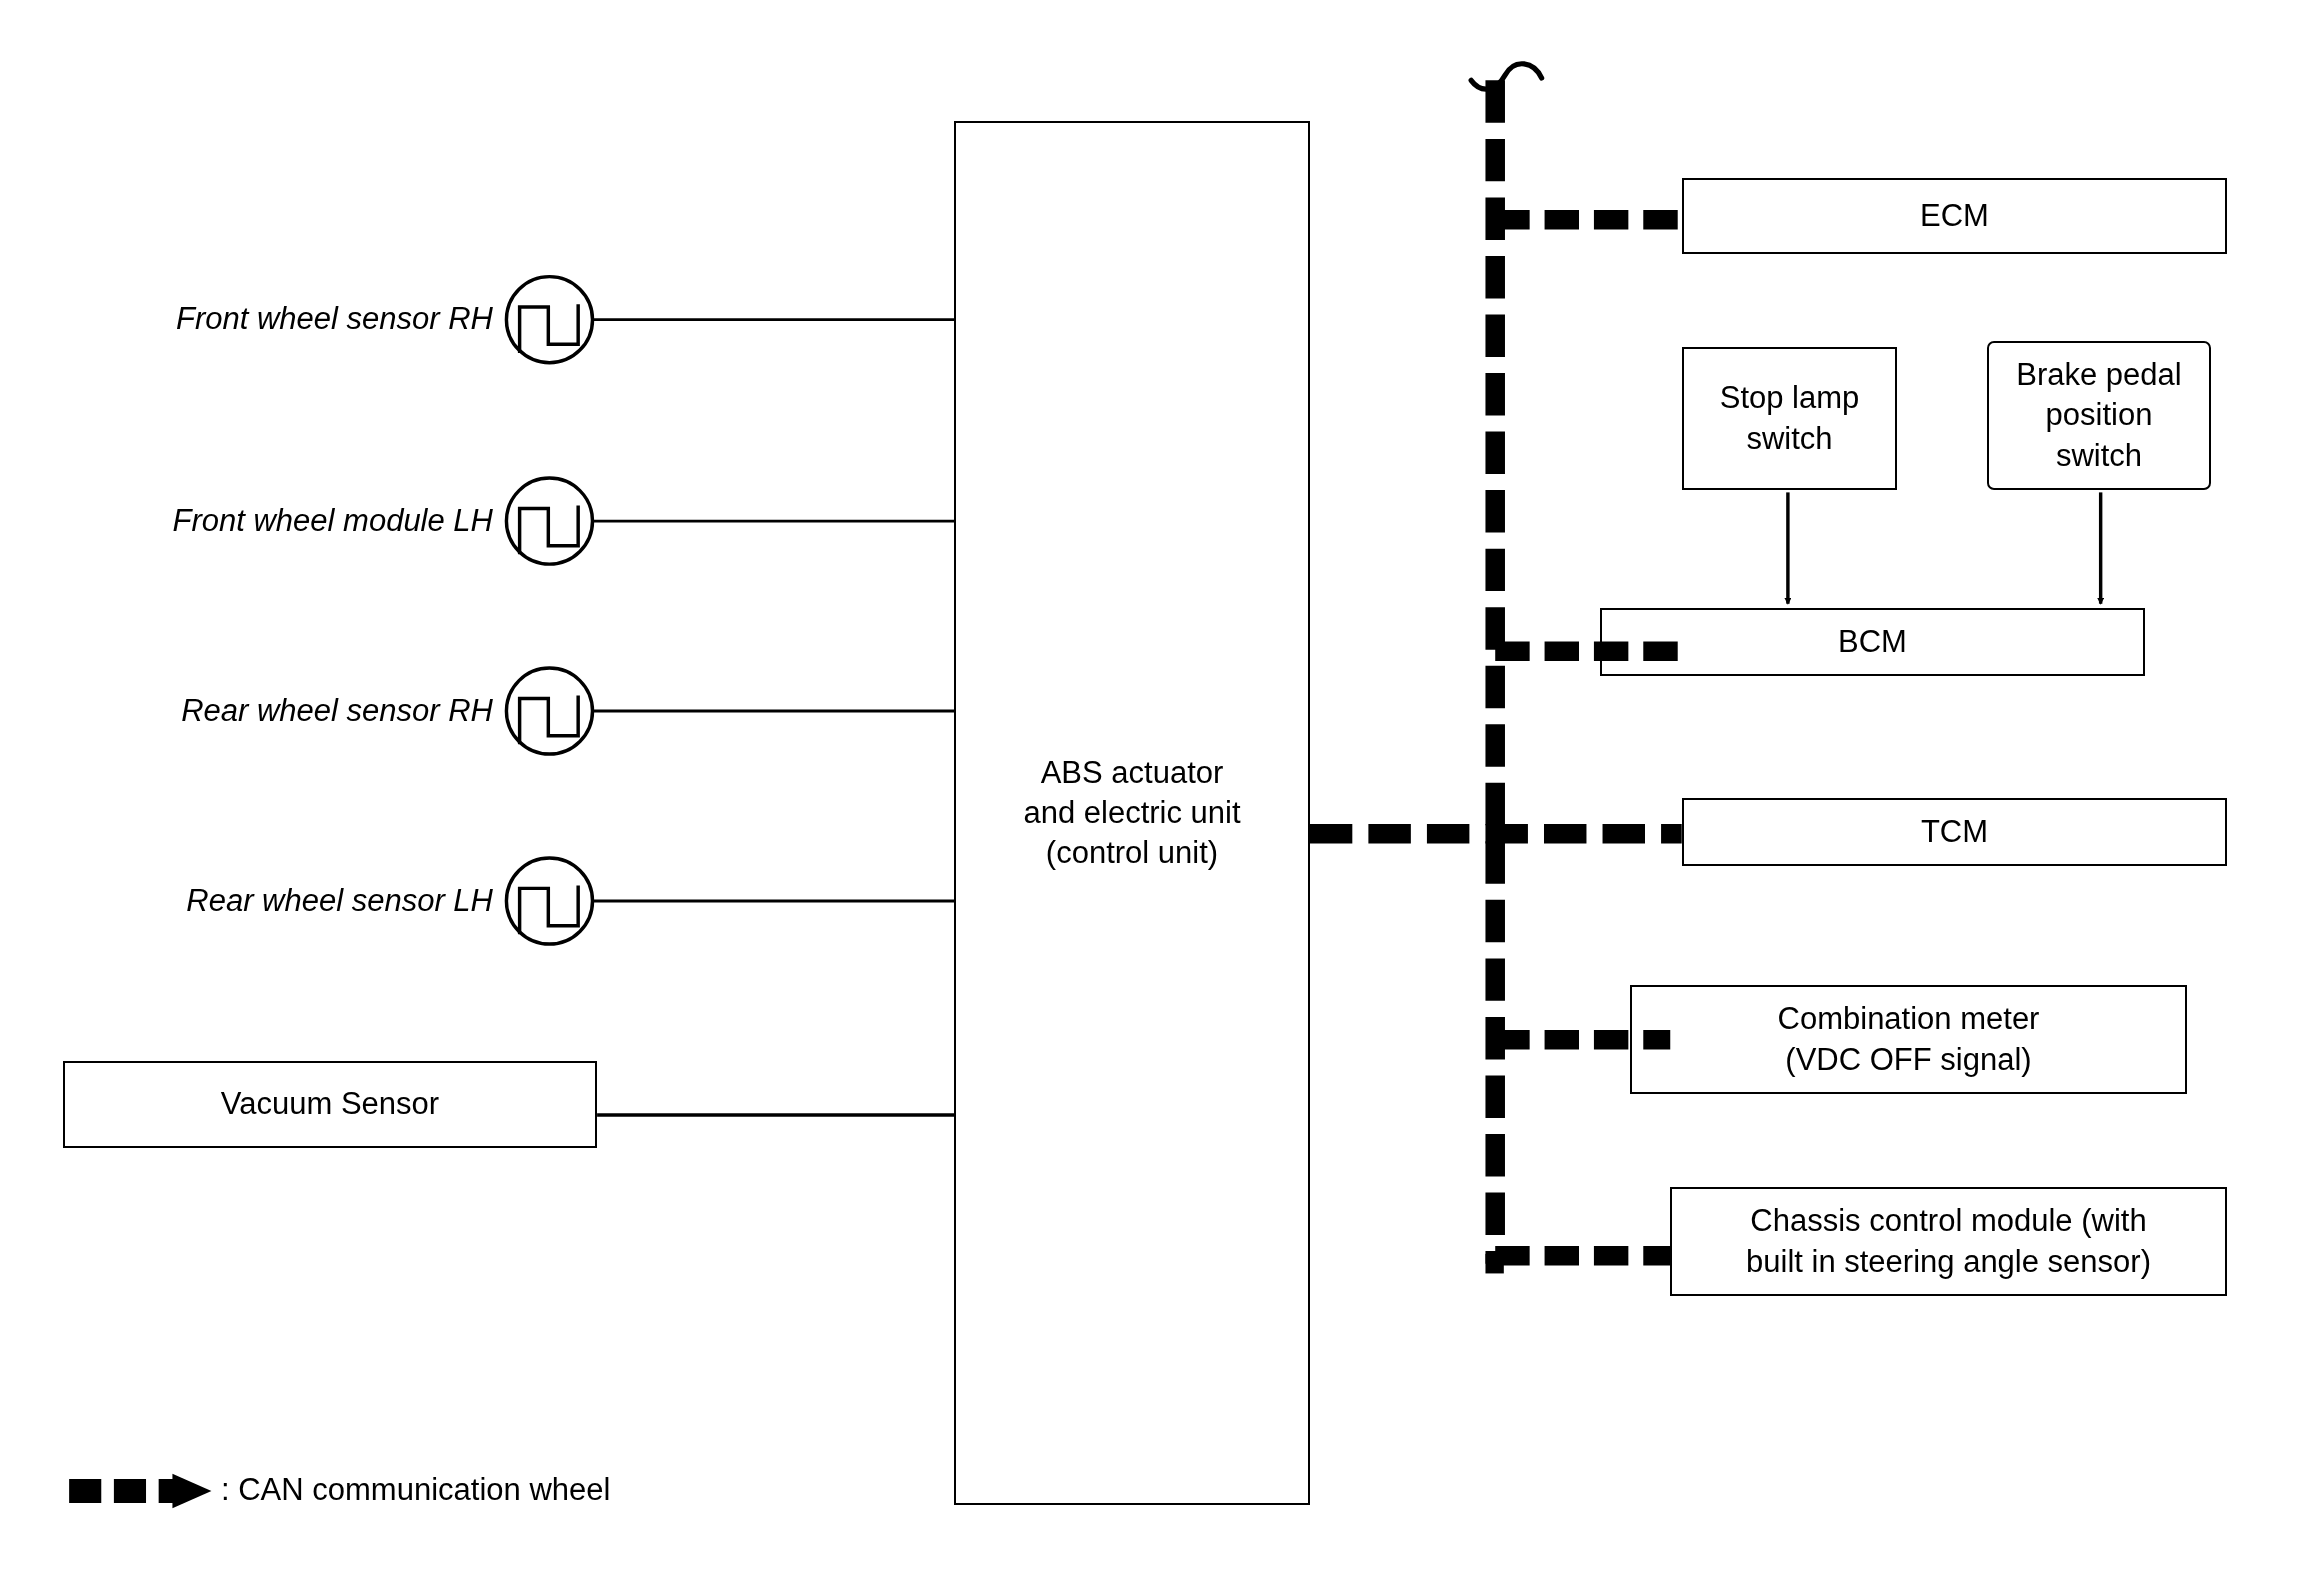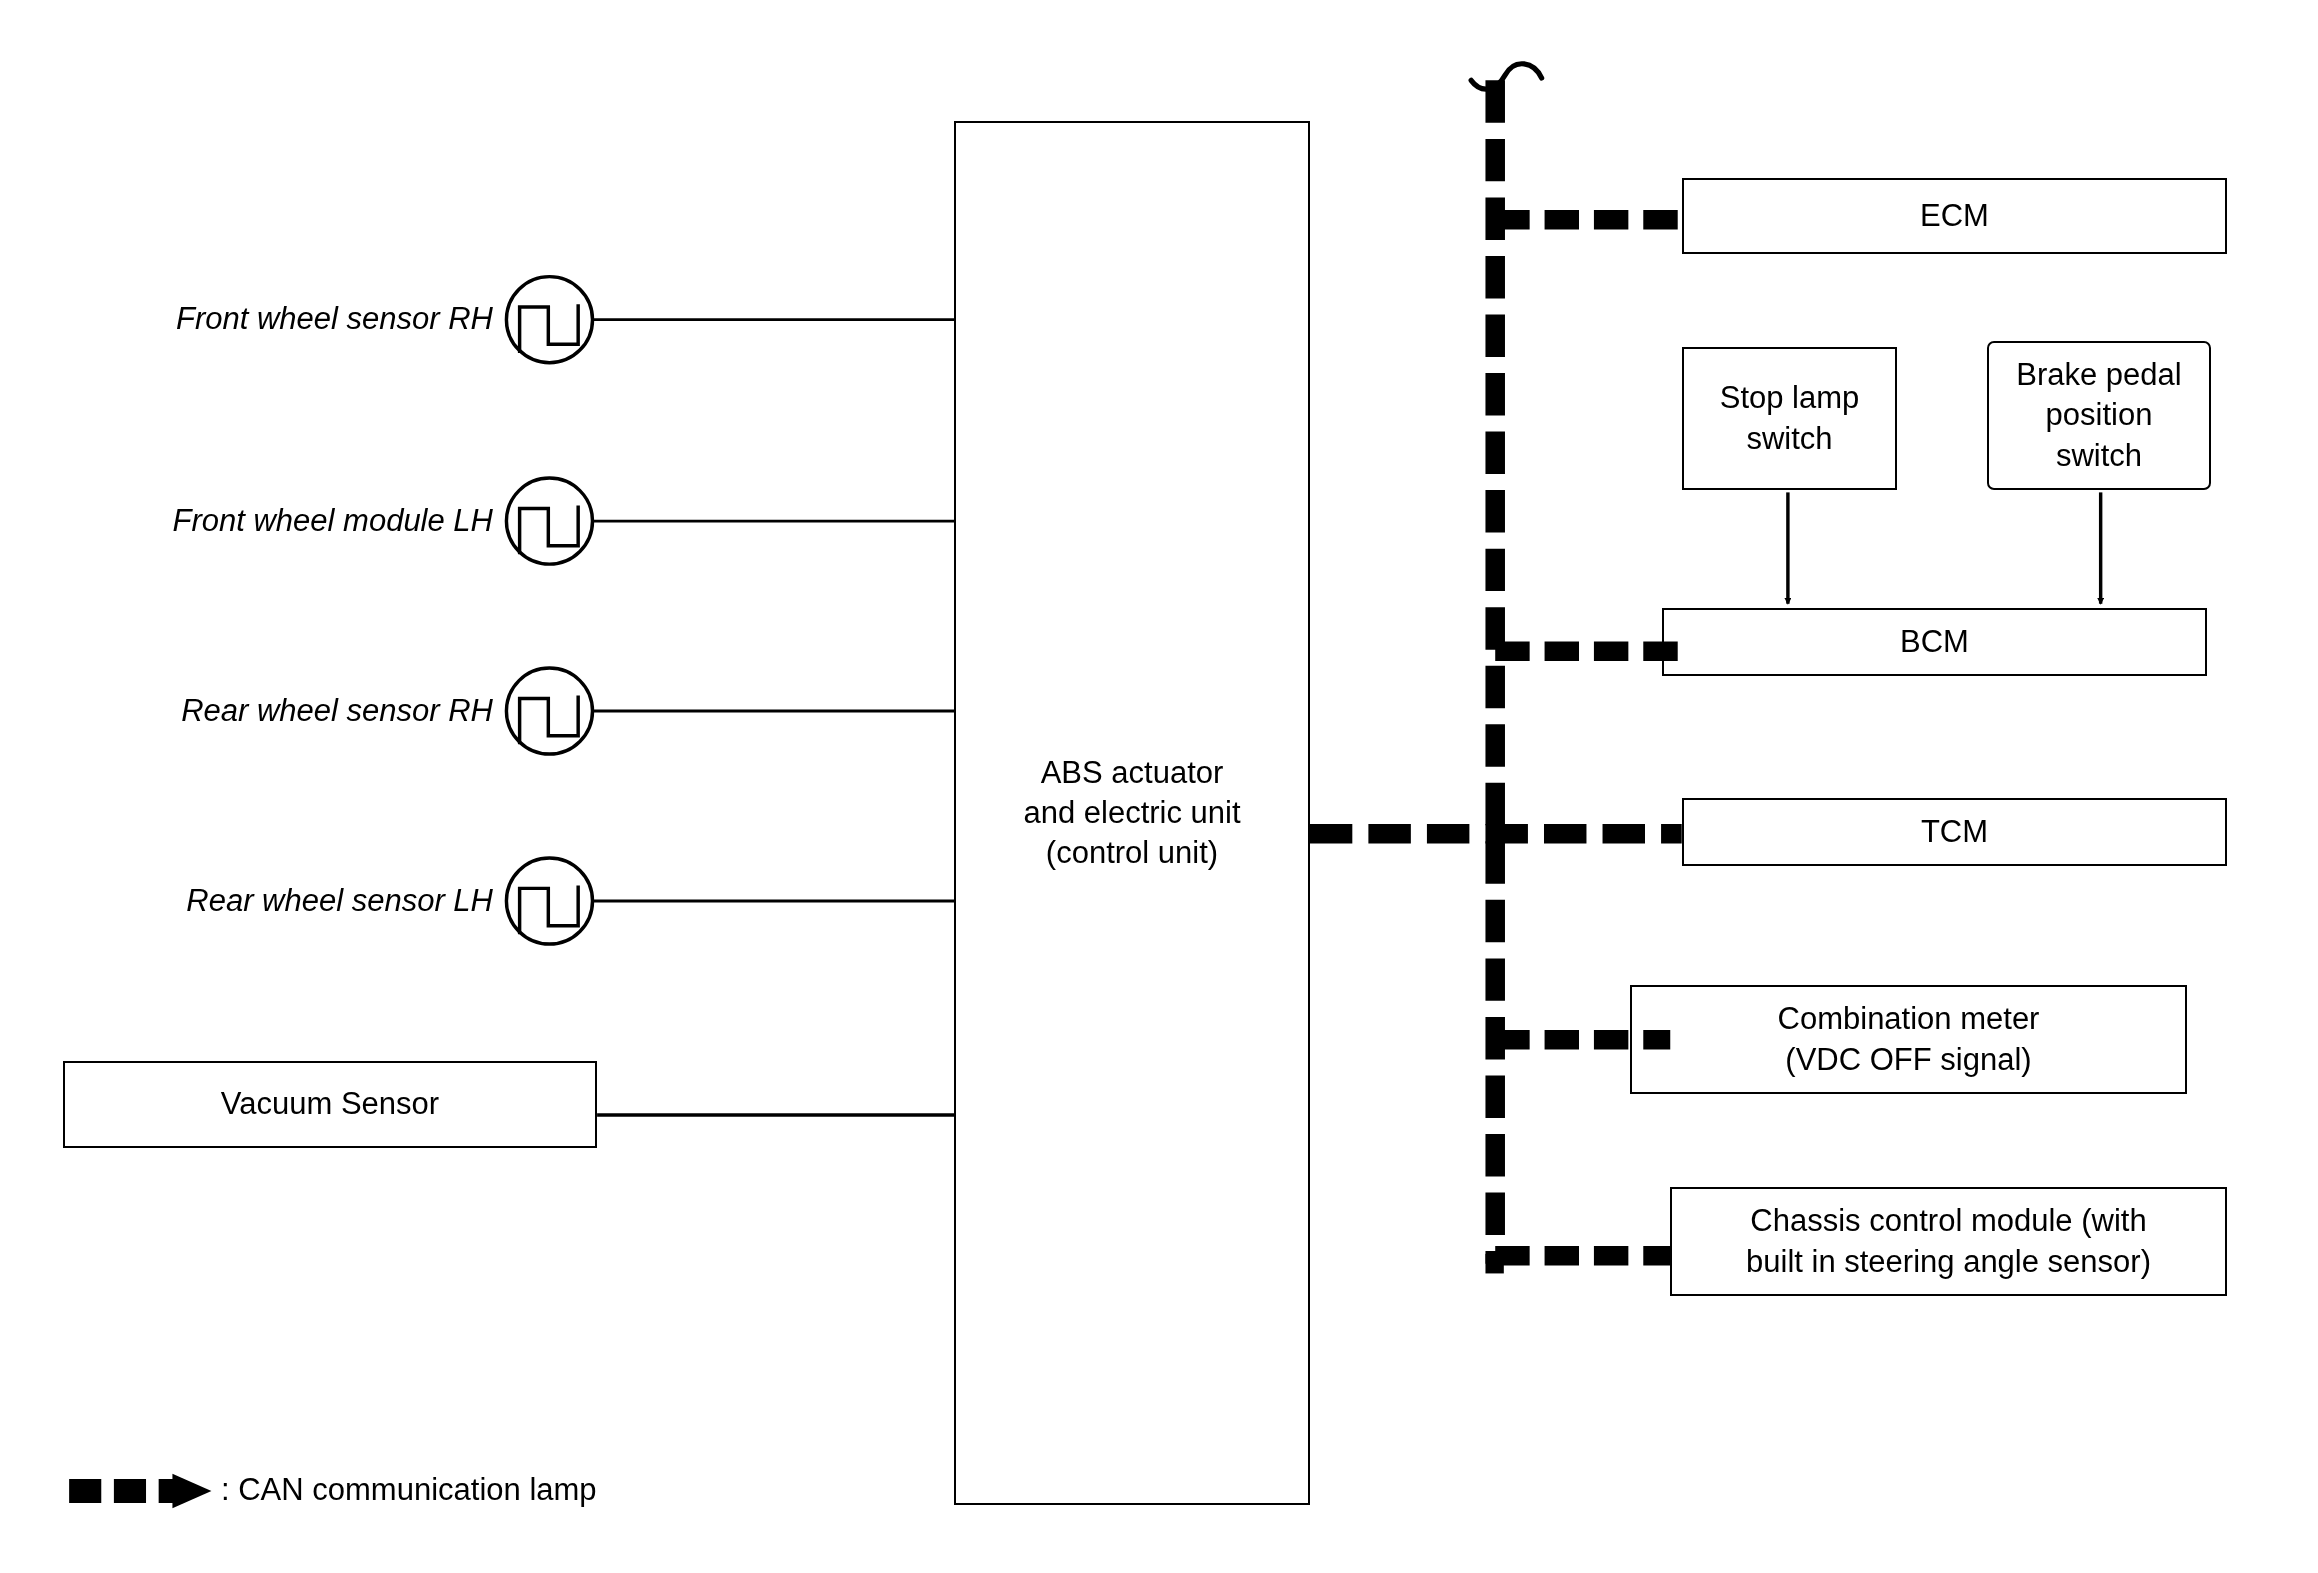--- a/index.html
+++ b/index.html
@@ -40,39 +40,39 @@
     <span class="boxtext">Stop lamp
 switch</span>
   </div>
 
   <div class="box" style="left:1987px;top:341px;width:224px;height:149px;border-radius:7px;">
     <span class="boxtext">Brake pedal
 position
 switch</span>
   </div>
 
-  <div class="box" style="left:1662px;top:608px;width:545px;height:68px;">
+  <div class="box" style="left:1600px;top:608px;width:545px;height:68px;">
     <span class="boxtext">BCM</span>
   </div>
 
   <div class="box" style="left:1682px;top:798px;width:545px;height:68px;text-align:center;">
     <span class="boxtext">TCM</span>
   </div>
 
   <div class="box" style="left:1630px;top:985px;width:557px;height:109px;">
     <span class="boxtext">Combination meter
 (VDC OFF signal)</span>
   </div>
 
   <div class="box" style="left:1670px;top:1187px;width:557px;height:109px;">
     <span class="boxtext">Chassis control module (with
 built in steering angle sensor)</span>
   </div>
 
-  <div class="legend-text" style="left:221px;top:1472px;">: CAN communication lamp</div>
+  <div class="legend-text" style="left:221px;top:1472px;">: CAN communication wheel</div>
 
   <svg class="overlay" viewBox="0 0 4040 2741" xmlns="http://www.w3.org/2000/svg">
     <defs>
       <marker id="arrowSolid" markerWidth="12" markerHeight="12" refX="10" refY="6" orient="auto" markerUnits="userSpaceOnUse">
         <path d="M0,0 L12,6 L0,12 z" fill="#000"></path>
       </marker>
     </defs>
 
     <g>
       <circle cx="957" cy="557" r="75" fill="#fff" stroke="#000" stroke-width="6"></circle>

